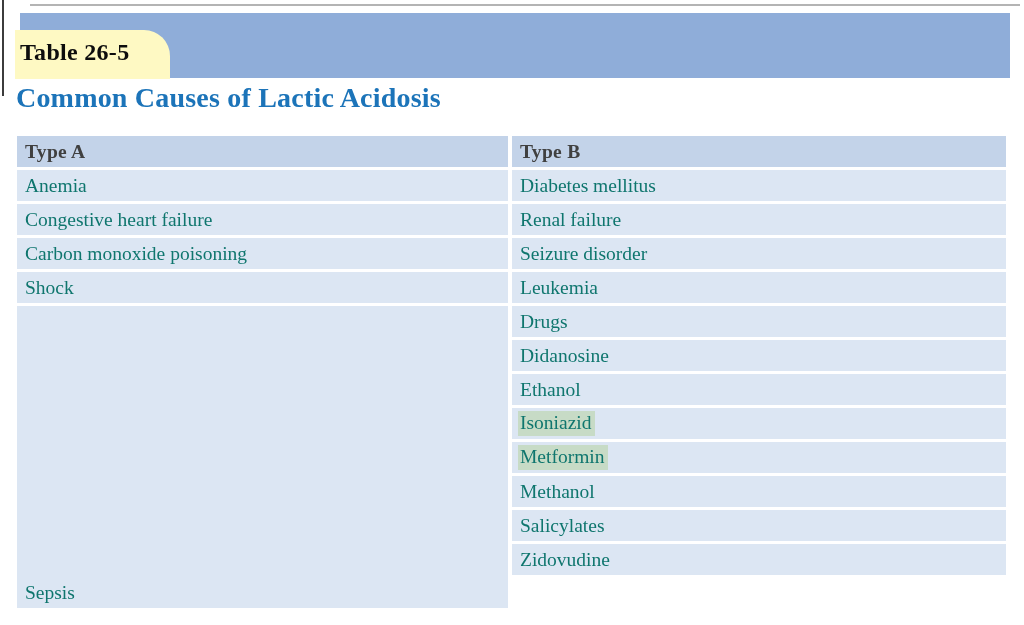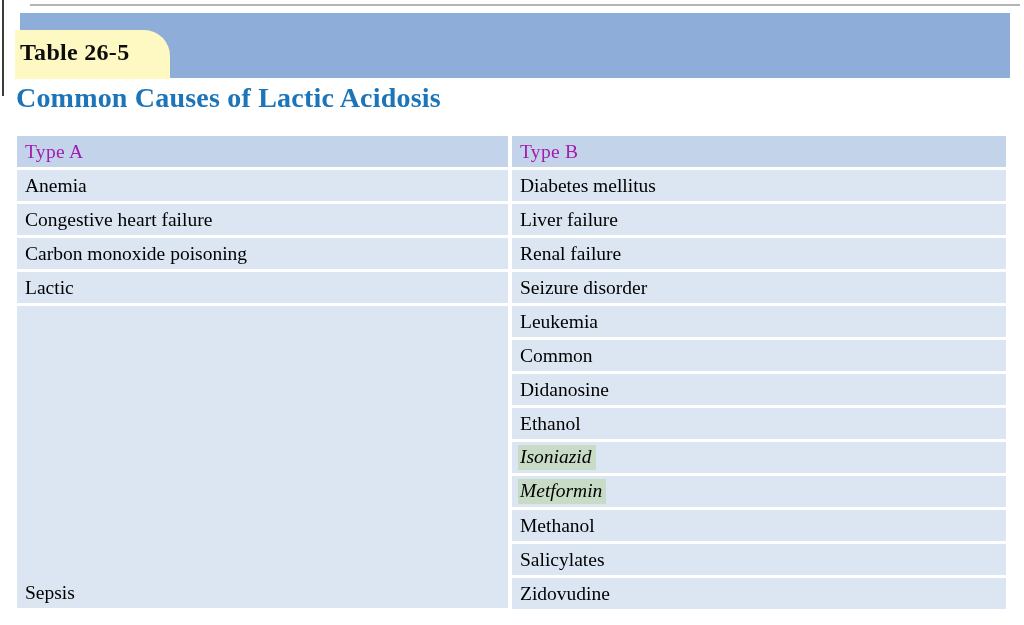--- a/index.html
+++ b/index.html
@@ -82,42 +82,41 @@
 
   .cell {
     flex: 0 0 31px;
     height: 31px;
     background: var(--row-blue);
     display: flex;
     align-items: center;
     padding-left: 8px;
     box-sizing: border-box;
     font-size: 19.5px;
-    color: #000000;
+    color: #0f766e;
     white-space: nowrap;
     overflow: hidden;
   }
   .cell.header {
     background: var(--header-blue);
-    font-weight: normal;
-    color: #a21caf;
+    font-weight: bold;
+    color: #404040;
     letter-spacing: .3px;
   }
   .cell.fill {
     flex: 1 1 auto;
     height: auto;
     align-items: flex-end;
   }
   .cell.fill .cell-text { line-height: 31px; }
   .cell-text { display: inline-block; }
   .cell-text.hl {
     background: var(--highlight-green);
     padding: 1px 4px 2px 2px;
     margin-left: -2px;
-    font-style: italic;
   }
 </style>
 </head>
 <body>
 
 <div class="page" style="--banner-blue: #8FADD9; --header-blue: #C3D3E9; --row-blue: #DCE6F3; --highlight-green: #C7DBC6; --title-blue: #1C74B9;">
   <div class="artifact-top"></div>
   <div class="artifact-left"></div>
 
   <div class="banner"></div>
@@ -134,45 +133,42 @@
         <div class="cell">
           <span class="cell-text">Anemia</span>
         </div>
         <div class="cell">
           <span class="cell-text">Congestive heart failure</span>
         </div>
         <div class="cell">
           <span class="cell-text">Carbon monoxide poisoning</span>
         </div>
         <div class="cell">
-          <span class="cell-text">Lactic</span>
+          <span class="cell-text">Shock</span>
         </div>
         <div class="cell fill">
           <span class="cell-text">Sepsis</span>
         </div>
       </div>
     <div class="col col-b">
         <div class="cell header">Type B</div>
         <div class="cell">
           <span class="cell-text">Diabetes mellitus</span>
         </div>
         <div class="cell">
-          <span class="cell-text">Liver failure</span>
-        </div>
-        <div class="cell">
           <span class="cell-text">Renal failure</span>
         </div>
         <div class="cell">
           <span class="cell-text">Seizure disorder</span>
         </div>
         <div class="cell">
           <span class="cell-text">Leukemia</span>
         </div>
         <div class="cell">
-          <span class="cell-text">Common</span>
+          <span class="cell-text">Drugs</span>
         </div>
         <div class="cell">
           <span class="cell-text">Didanosine</span>
         </div>
         <div class="cell">
           <span class="cell-text">Ethanol</span>
         </div>
         <div class="cell">
           <span class="cell-text hl">Isoniazid</span>
         </div>

